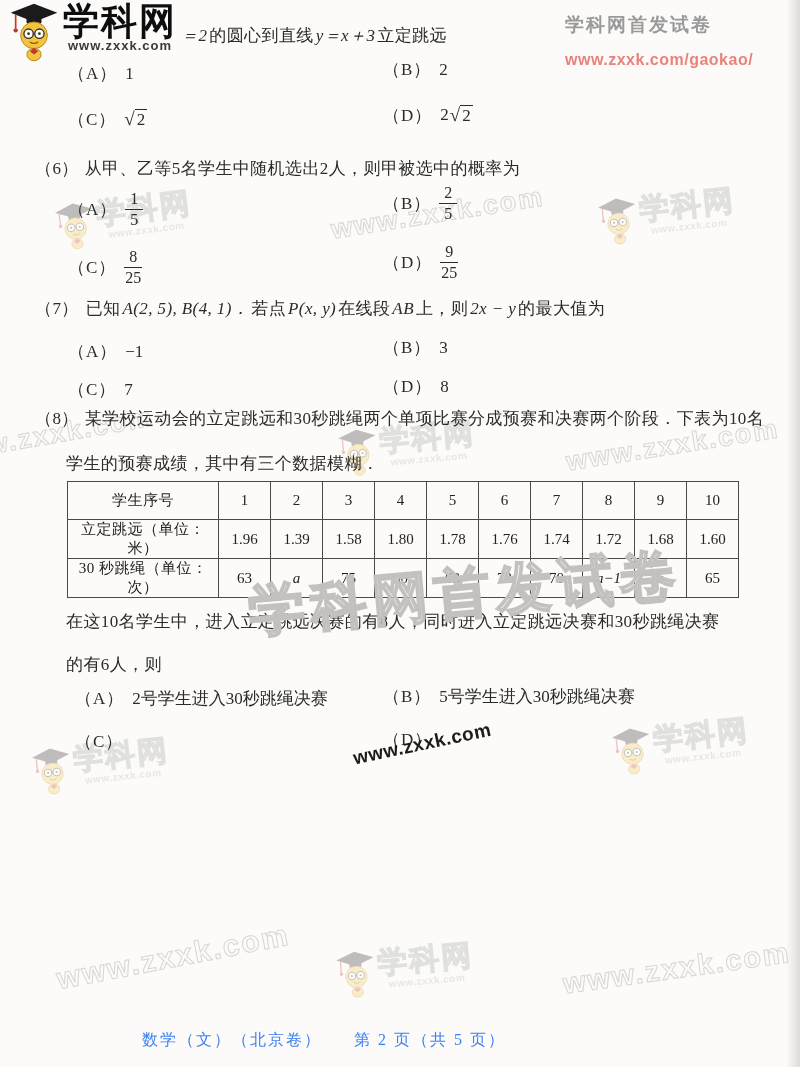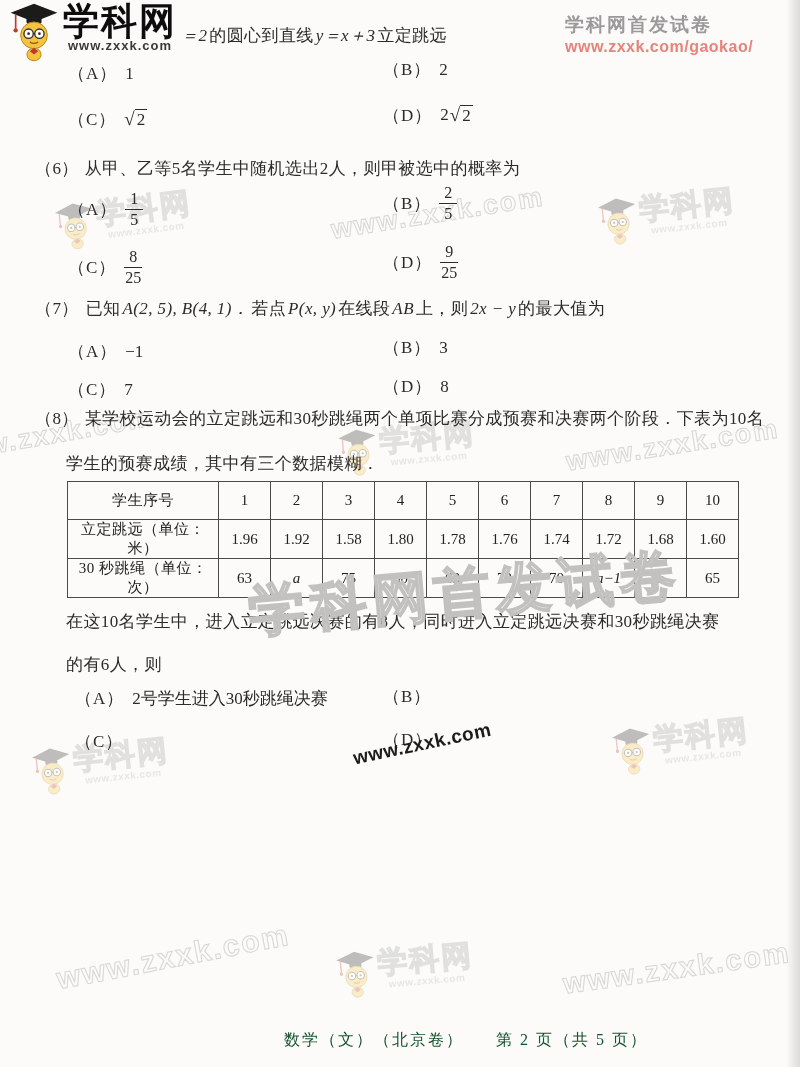--- a/index.html
+++ b/index.html
@@ -45,42 +45,42 @@
   .logo-main .mascot { width:52px; height:60px; }
   .logo-block { margin-left:3px; }
   .logo-text { font-family:"Liberation Sans", sans-serif; font-weight:900; font-size:36px;
     line-height:1.05; color:#0d0d0d; letter-spacing:2px; transform:scaleY(1.05); }
   .logo-url { font-family:"Liberation Sans", sans-serif; font-weight:700; font-size:13px;
     color:#3a3a3a; letter-spacing:1px; margin-top:-2px; text-align:center; }
 
   
   .header-right { position:absolute; left:565px; top:12px; z-index:2; font-family:"Liberation Sans", sans-serif; }
   .hr-title { font-size:19px; font-weight:700; color:#9a9a9a; letter-spacing:2px; }
-  .hr-url { font-size:16px; font-weight:700; color:#e8837b; letter-spacing:0.5px; margin-top:0; }
+  .hr-url { font-size:16px; font-weight:700; color:#e8837b; letter-spacing:0.5px; margin-top:13px; }
 
   
   .wm { position:absolute; z-index:1; pointer-events:none; }
   .wm-logo { display:flex; align-items:flex-start; opacity:0.5; }
   .wm-logo .mascot { width:40px; height:48px; opacity:0.55; }
   .wm-logo-block { margin-left:2px; }
   .wm-logo-text { font-family:"Liberation Sans", sans-serif; font-weight:900; font-size:30px;
     line-height:1; color:transparent; -webkit-text-stroke:1.2px #c6c6c6; letter-spacing:2px; }
   .wm-logo-url { font-family:"Liberation Sans", sans-serif; font-weight:700; font-size:10px;
     color:#d2d2d2; letter-spacing:0.5px; text-align:center; margin-top:1px; }
   .wm-url { font-family:"Liberation Sans", sans-serif; font-weight:700; font-size:27px;
     color:transparent; -webkit-text-stroke:1.1px #d9d8d6; letter-spacing:2px; white-space:nowrap; }
   .wm-url-black { position:absolute; z-index:3; font-family:"Liberation Sans", sans-serif;
     font-weight:700; font-size:19px; color:#1c1c1c; letter-spacing:0.5px; white-space:nowrap; }
   .wm-banner { position:absolute; z-index:3; font-family:"Liberation Sans", sans-serif;
     font-weight:900; font-size:56px; color:transparent; -webkit-text-stroke:2px #c2c1bf;
     letter-spacing:6px; white-space:nowrap; pointer-events:none; }
 
   
-  .footer { position:absolute; left:0; top:1030px; width:648px; text-align:right;
-    font-size:16px; color:#14532d; letter-spacing:2px; z-index:2; }
+  .footer { position:absolute; left:0; top:1030px; width:648px; text-align:center;
+    font-size:16px; color:#3b82f6; letter-spacing:2px; z-index:2; }
   .footer .f-page { margin-left:26px; }
 </style>
 </head>
 <body>
 
 <svg width="0" height="0" style="position:absolute">
   <symbol id="mascot" viewBox="0 0 60 72">
     <polygon points="30,2 58,13 30,24 2,13" fill="#1b1b1b"></polygon>
     <rect x="21" y="17" width="18" height="9" rx="2" fill="#1b1b1b"></rect>
     <line x1="8" y1="15" x2="8" y2="32" stroke="#c0392b" stroke-width="2"></line>
@@ -277,21 +277,21 @@
           <td>5</td>
           <td>6</td>
           <td>7</td>
           <td>8</td>
           <td>9</td>
           <td>10</td>
         </tr>
         <tr>
           <td class="lbl">立定跳远（单位：米）</td>
           <td>1.96</td>
-          <td>1.92</td>
+          <td>1.39</td>
           <td>1.58</td>
           <td>1.80</td>
           <td>1.78</td>
           <td>1.76</td>
           <td>1.74</td>
           <td>1.72</td>
           <td>1.68</td>
           <td>1.60</td>
         </tr>
         <tr>
@@ -316,20 +316,21 @@
   <div class="line" style="left:66px; top:653px;text-align:right;">
     <span>的有6人，则</span>
   </div>
 
   <div class="opt" style="left:75px; top:687px;">
     <span class="opt-label">（A）</span>
     <span>2号学生进入30秒跳绳决赛</span>
   </div>
   <div class="opt" style="left:383px; top:685px;">
     <span class="opt-label">（B）</span>
+    <span>5号学生进入30秒跳绳决赛</span>
   </div>
   <div class="opt" style="left:75px; top:730px;">
     <span class="opt-label">（C）</span>
   </div>
   <div class="opt" style="left:383px; top:728px;">
     <span class="opt-label">（D）</span>
   </div>
 
   <div class="footer">
     <span class="f-title">数学（文）（北京卷）</span>

